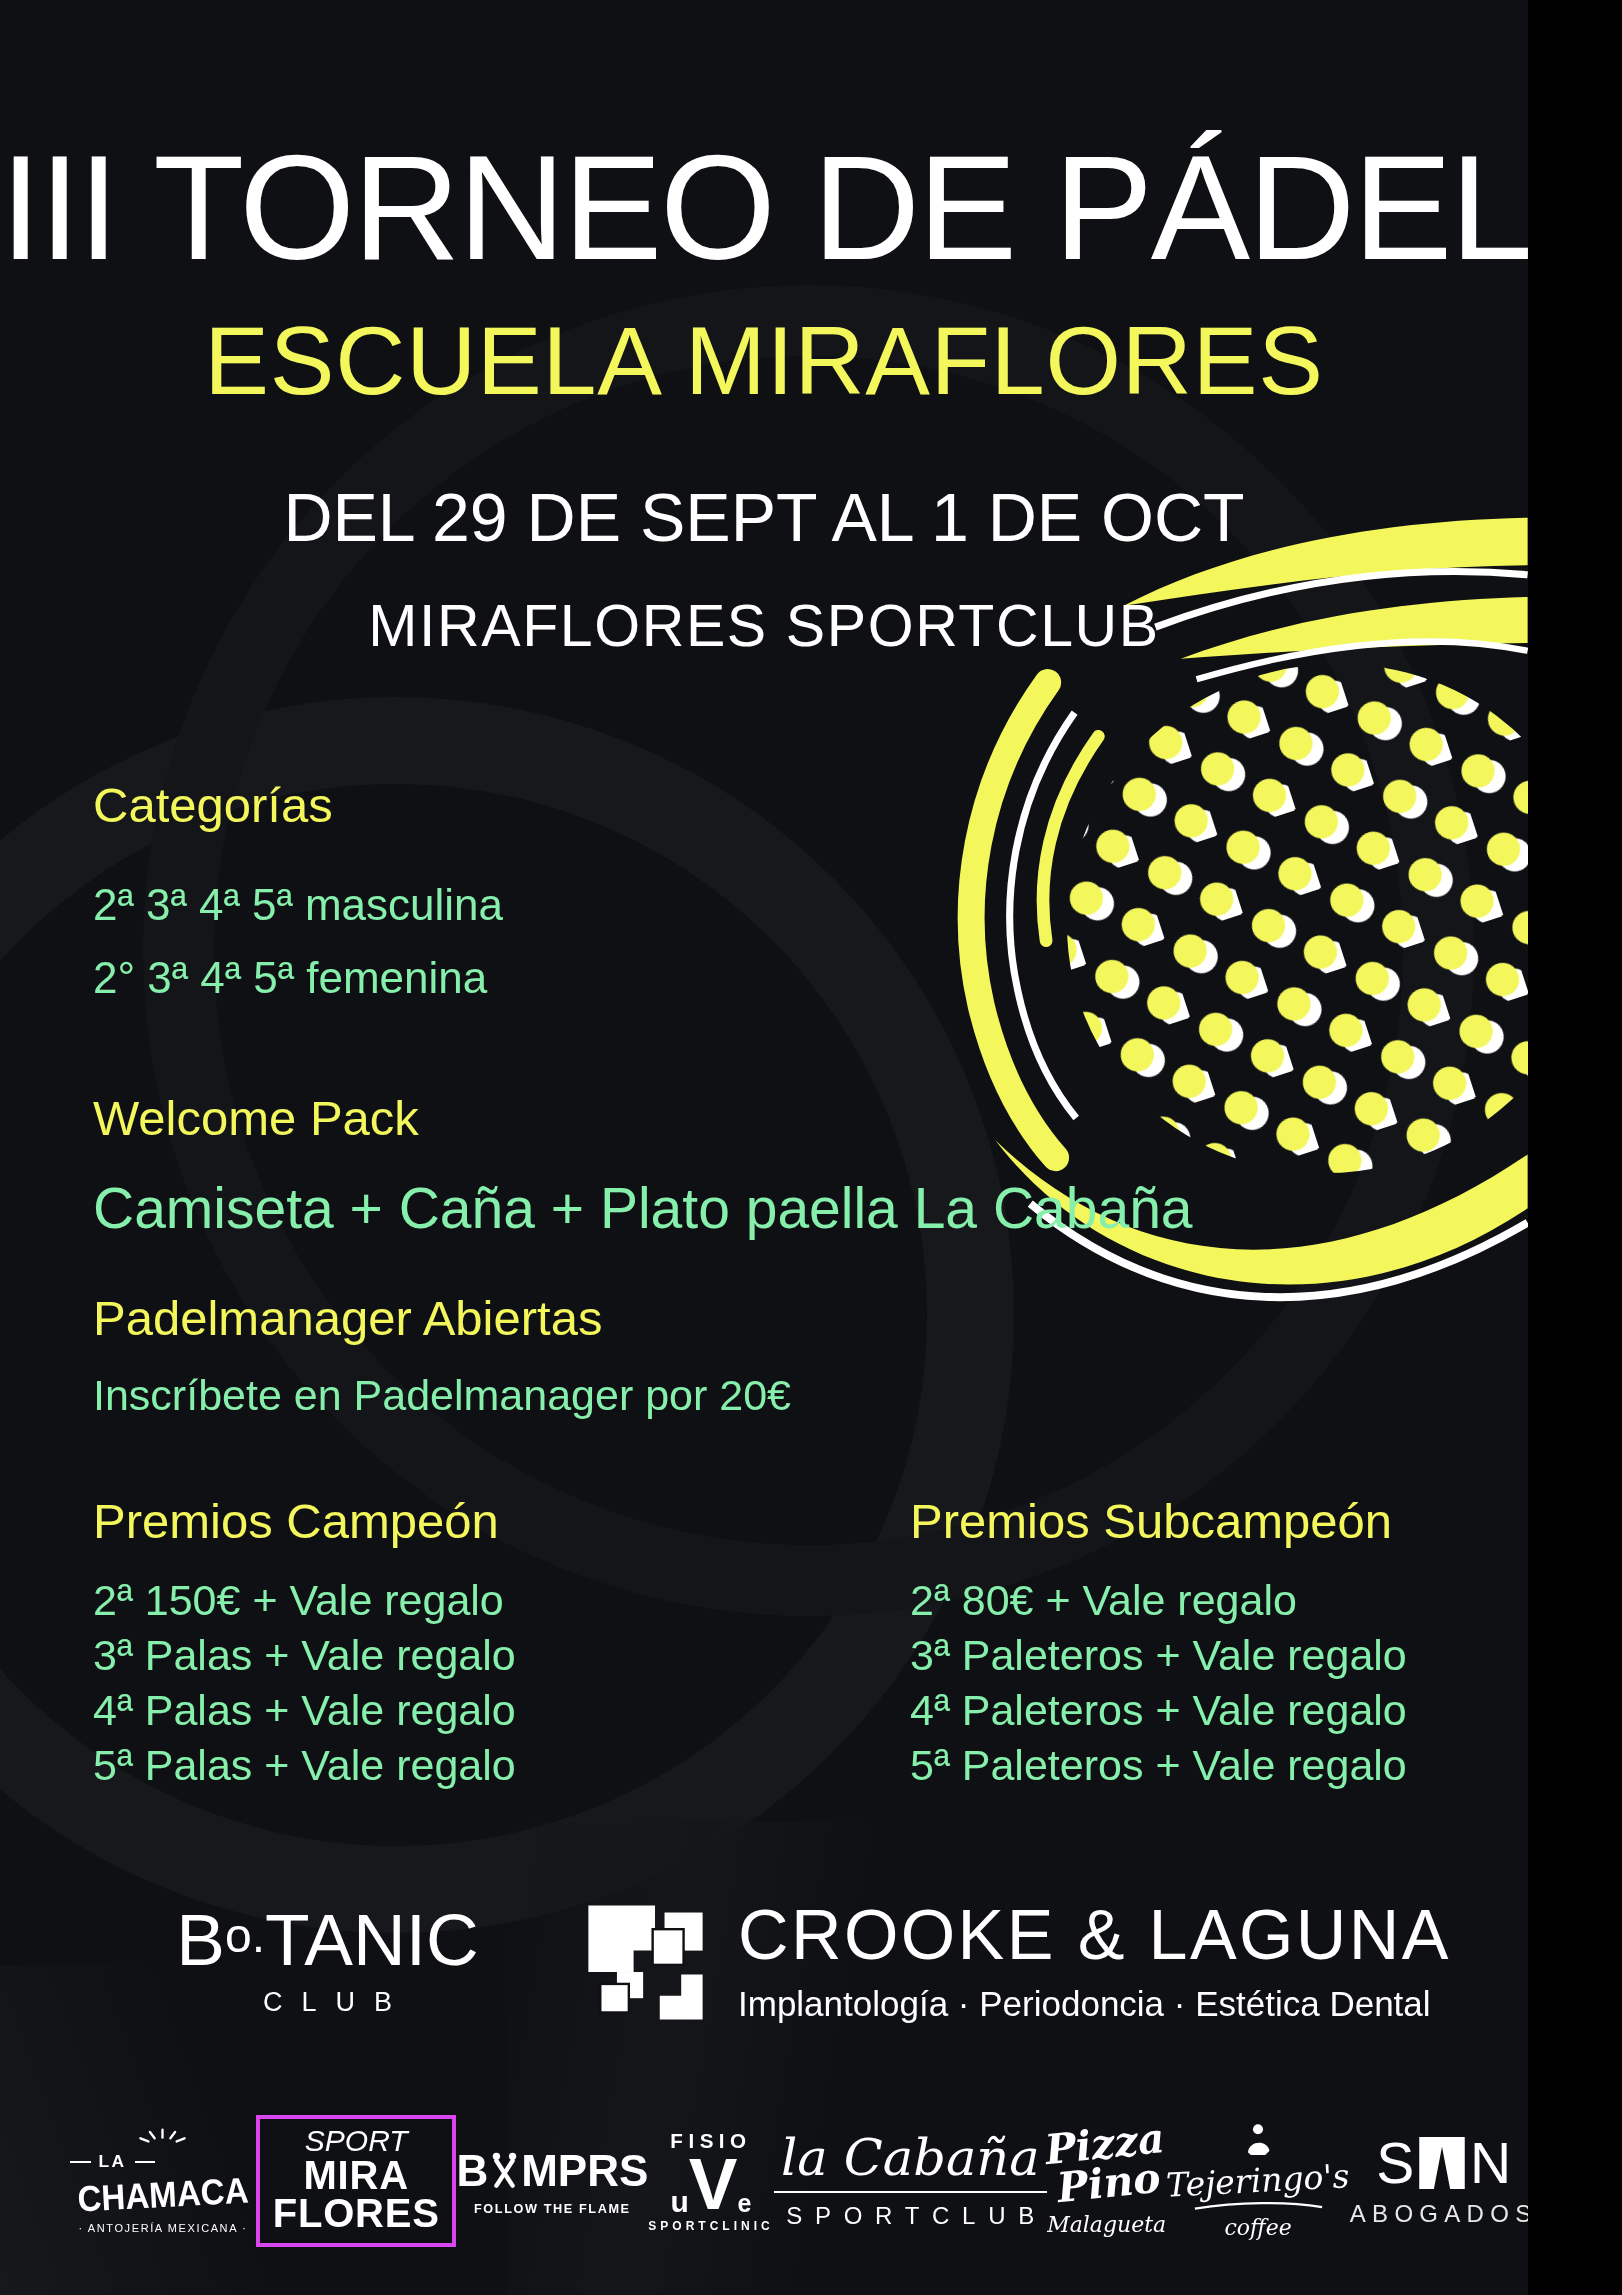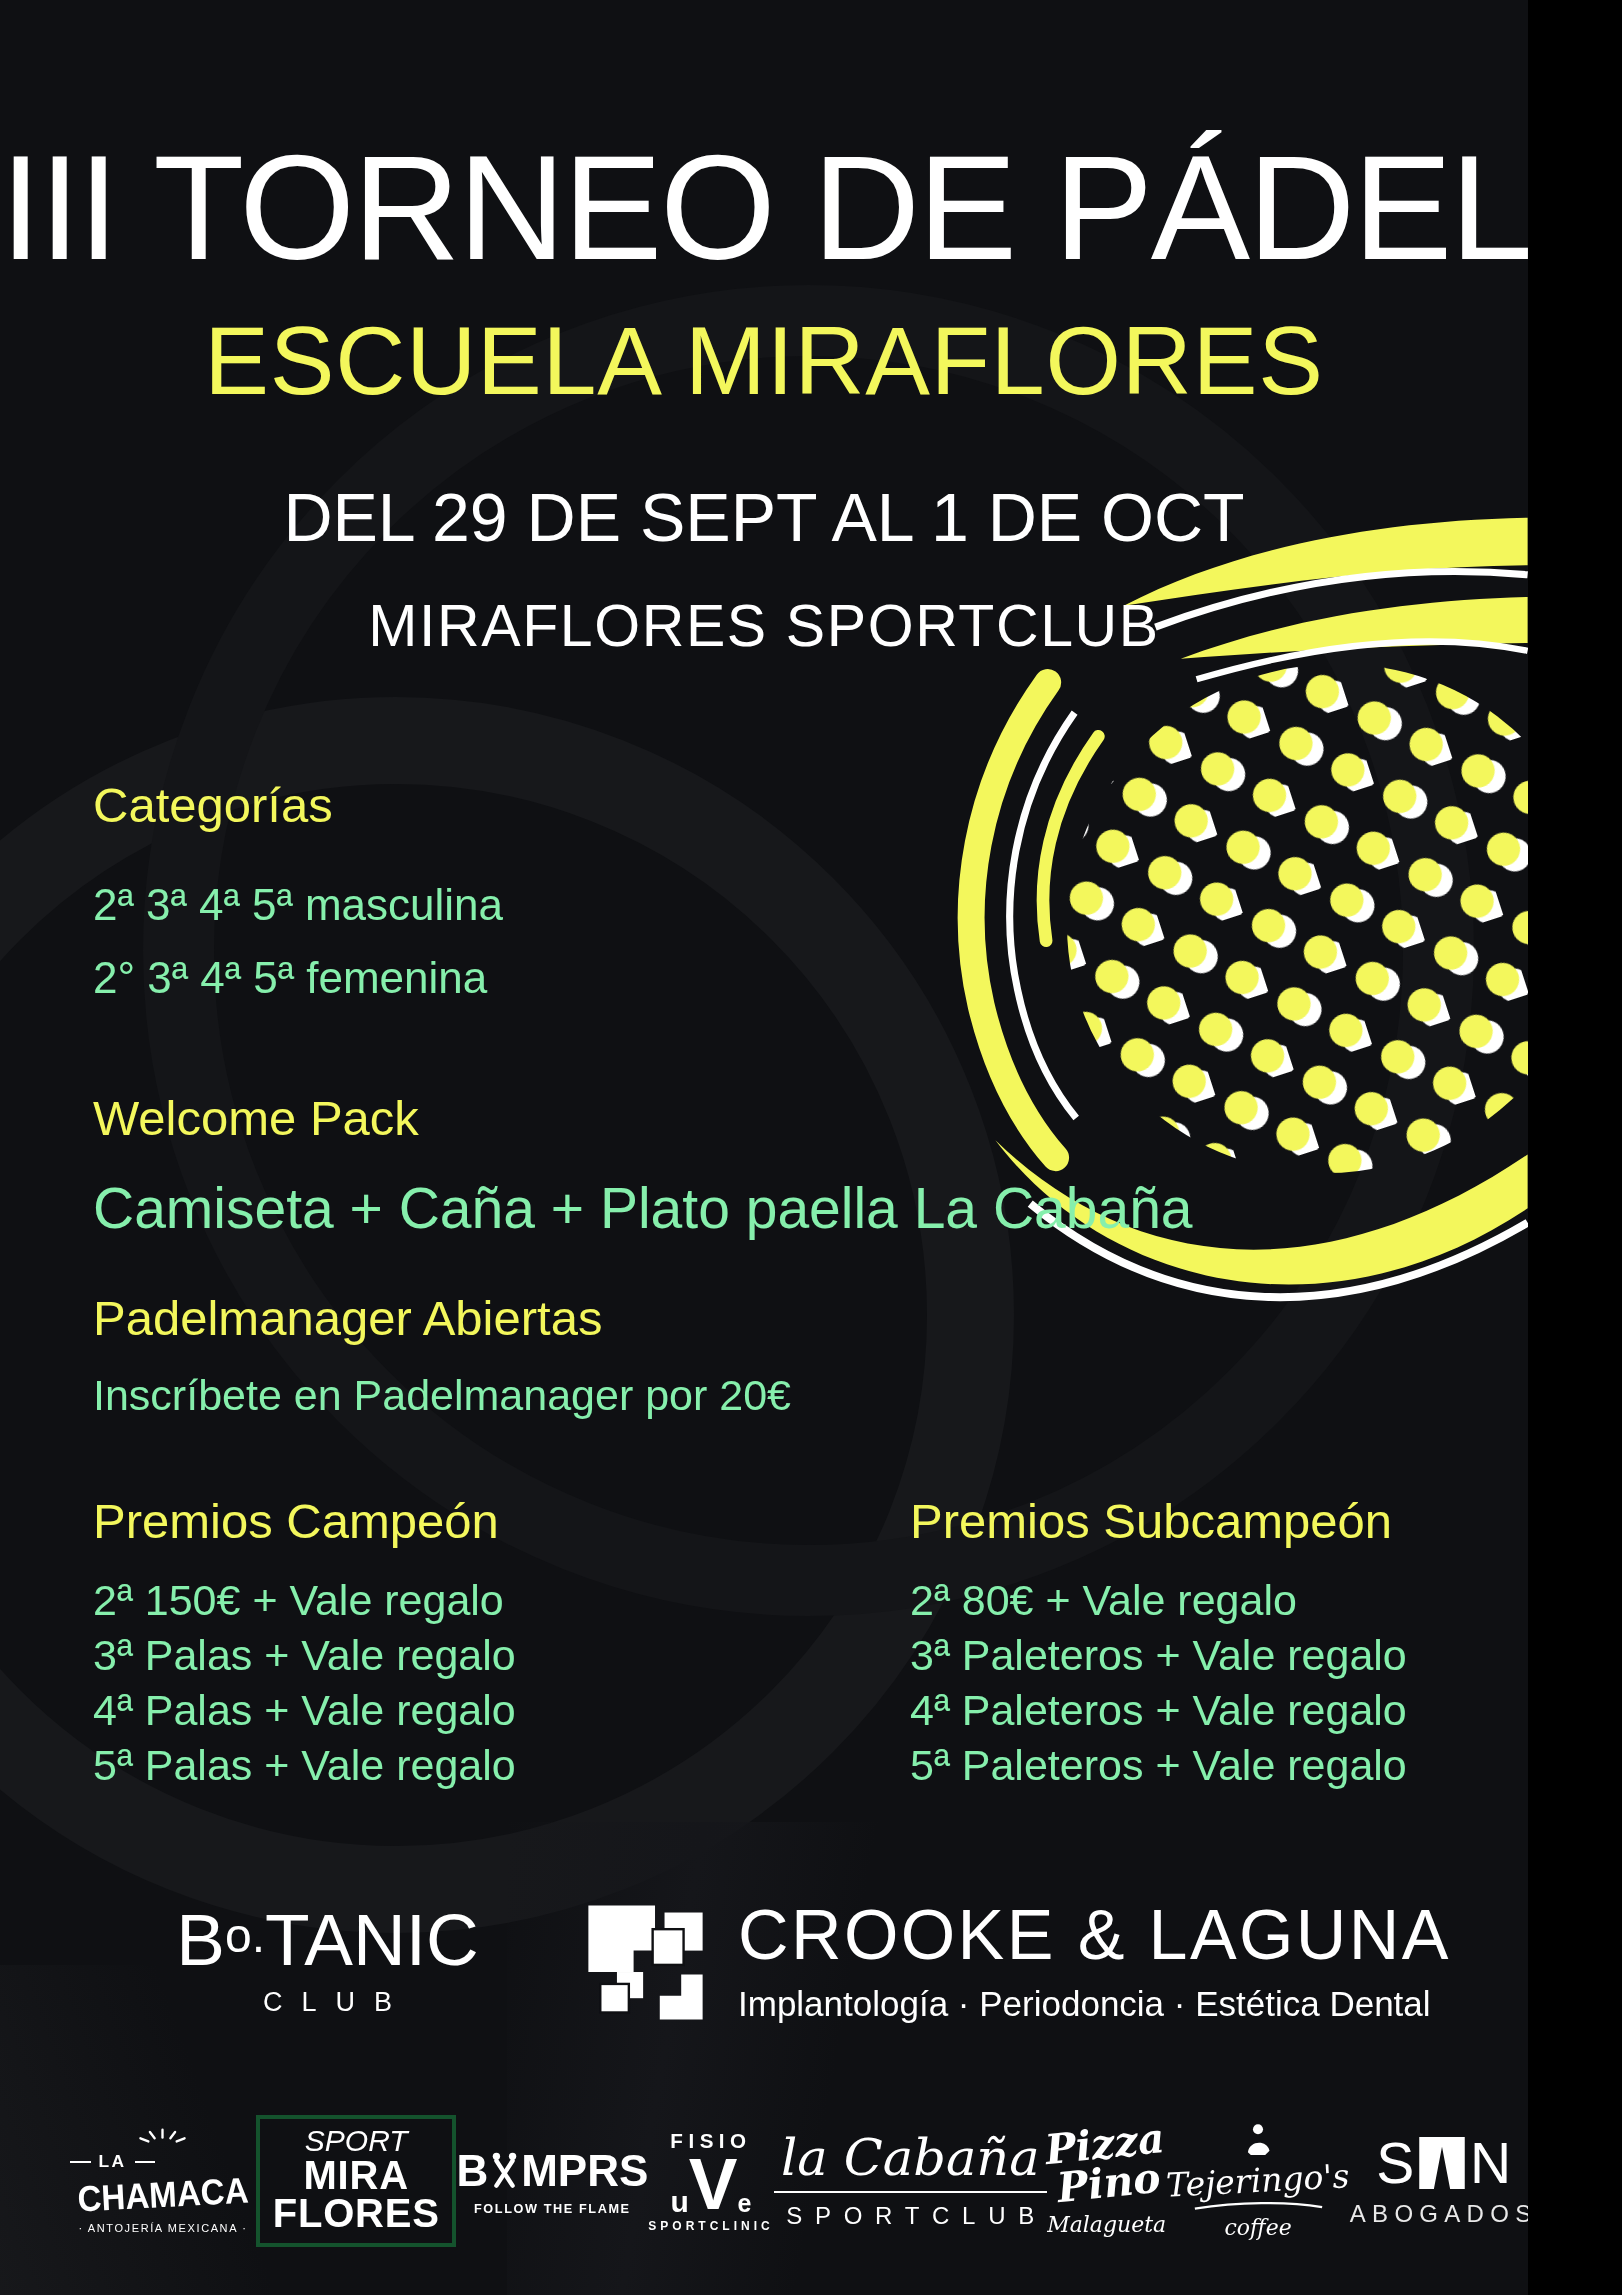--- a/index.html
+++ b/index.html
@@ -49,21 +49,21 @@
   .crooke-text .tagline{font-size:35px;margin-top:14.3px;}
   
   .sponsors{position:absolute;left:70px;right:36px;top:2096px;height:170px;
             display:flex;align-items:center;justify-content:space-between;}
   .sponsor{text-align:center;}
   .sp-chamaca .top{display:flex;align-items:center;justify-content:flex-start;gap:8px;
                    font-size:17.4px;font-weight:700;letter-spacing:2.4px;margin-top:1.6px;}
   .sp-chamaca .dash{width:20.6px;height:2.4px;background:#fff;}
   .sp-chamaca .name{font-size:36px;font-weight:700;transform:rotate(-3deg) scaleX(.92);margin-top:1.6px;}
   .sp-chamaca .sub{font-size:11px;letter-spacing:1.6px;margin-top:6.3px;}
-  .sp-sport{border:4px solid #14532d;padding:6.3px 12.7px 9.5px;}
+  .sp-sport{border:4px solid #d946ef;padding:6.3px 12.7px 9.5px;}
   .sp-sport .top{font-size:30px;font-style:italic;line-height:1;}
   .sp-sport .mid,.sp-sport .bottom{font-size:40px;font-weight:700;letter-spacing:0.8px;line-height:.97;}
   .sp-bvmprs .name{display:flex;align-items:center;justify-content:center;font-size:44px;font-weight:700;}
   .sp-bvmprs .sub{font-size:12.7px;font-weight:700;letter-spacing:1.6px;margin-top:6.3px;}
   .sp-fisio .top{font-size:20.6px;font-weight:700;letter-spacing:5.5px;}
   .sp-fisio .big{display:flex;align-items:flex-end;justify-content:center;line-height:.85;}
   .sp-fisio .u{font-size:30px;font-weight:700;}
   .sp-fisio .v{font-size:73px;font-weight:700;}
   .sp-fisio .e{font-size:25px;font-weight:700;}
   .sp-fisio .sub{font-size:12px;font-weight:700;letter-spacing:4px;margin-top:4.8px;}

